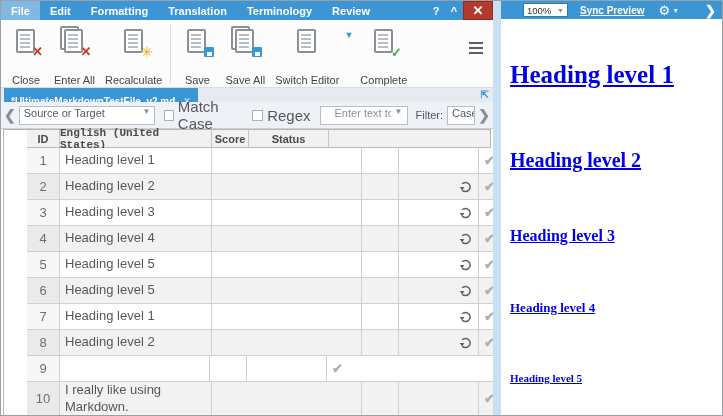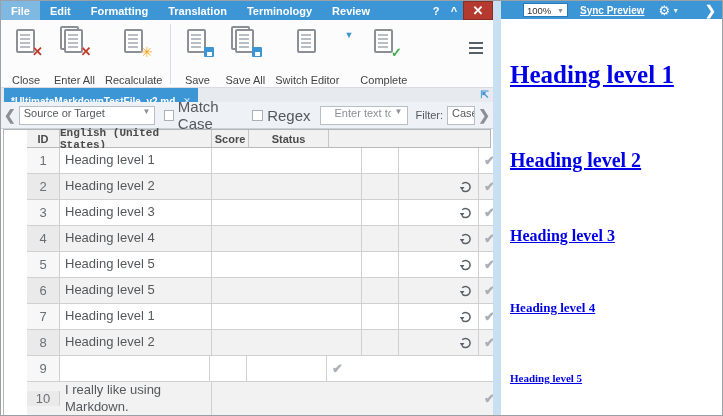--- a/index.html
+++ b/index.html
@@ -60,21 +60,21 @@
   #combo-filter { width:32px; margin-left:4px; overflow:hidden; }
 
   
   #grid { position:absolute; left:2px; top:128px; width:488px; height:286px; border:1px solid #b5b5b5; border-bottom:none; display:flex; flex-direction:column; font-size:13px; color:#55585c;padding-left:23px; }
   .g-header { display:flex; height:18px; background:#f1f1f1; border-bottom:1px solid #b9b9b9; font-size:11px; font-weight:bold; color:#4a4a4a; flex:0 0 auto; }
   .g-header .hcell { display:flex; align-items:center; justify-content:center; border-right:1px solid #c6c6c6; }
   .g-body { display:flex; flex:1 1 auto; }
   #rows { flex:1 1 auto; display:flex; flex-direction:column; }
   .g-row { display:flex; border-bottom:1px solid #d0d0d0; height:26px; flex:0 0 auto; background:#fff; }
   .g-row.even { background:#f2f2f2; }
-  .g-row.last { flex:1 1 auto; height:auto; border-bottom:none;align-items:center; }
+  .g-row.last { flex:1 1 auto; height:auto; border-bottom:none; }
   .gcell { border-right:1px solid #d0d0d0; display:flex; align-items:center; overflow:hidden; }
   .c-id { width:33px; justify-content:center; color:#6b6f73; background:rgba(0,0,0,0.03); }
   .c-src { width:152px; padding-left:5px; line-height:1.25; }
   .c-tgt { width:150px; }
   .c-score { width:37px; }
   .c-status { width:80px; justify-content:flex-end; padding-right:5px; }
   .c-check { width:21px; justify-content:center; border-right:none; }
   .check-glyph { color:#aab0b6; font-size:13px; font-weight:bold; }
   
   #g-scroll { flex:0 0 14px; background:#f1f3f5; border-left:1px solid #c6c6c6; position:relative; }

